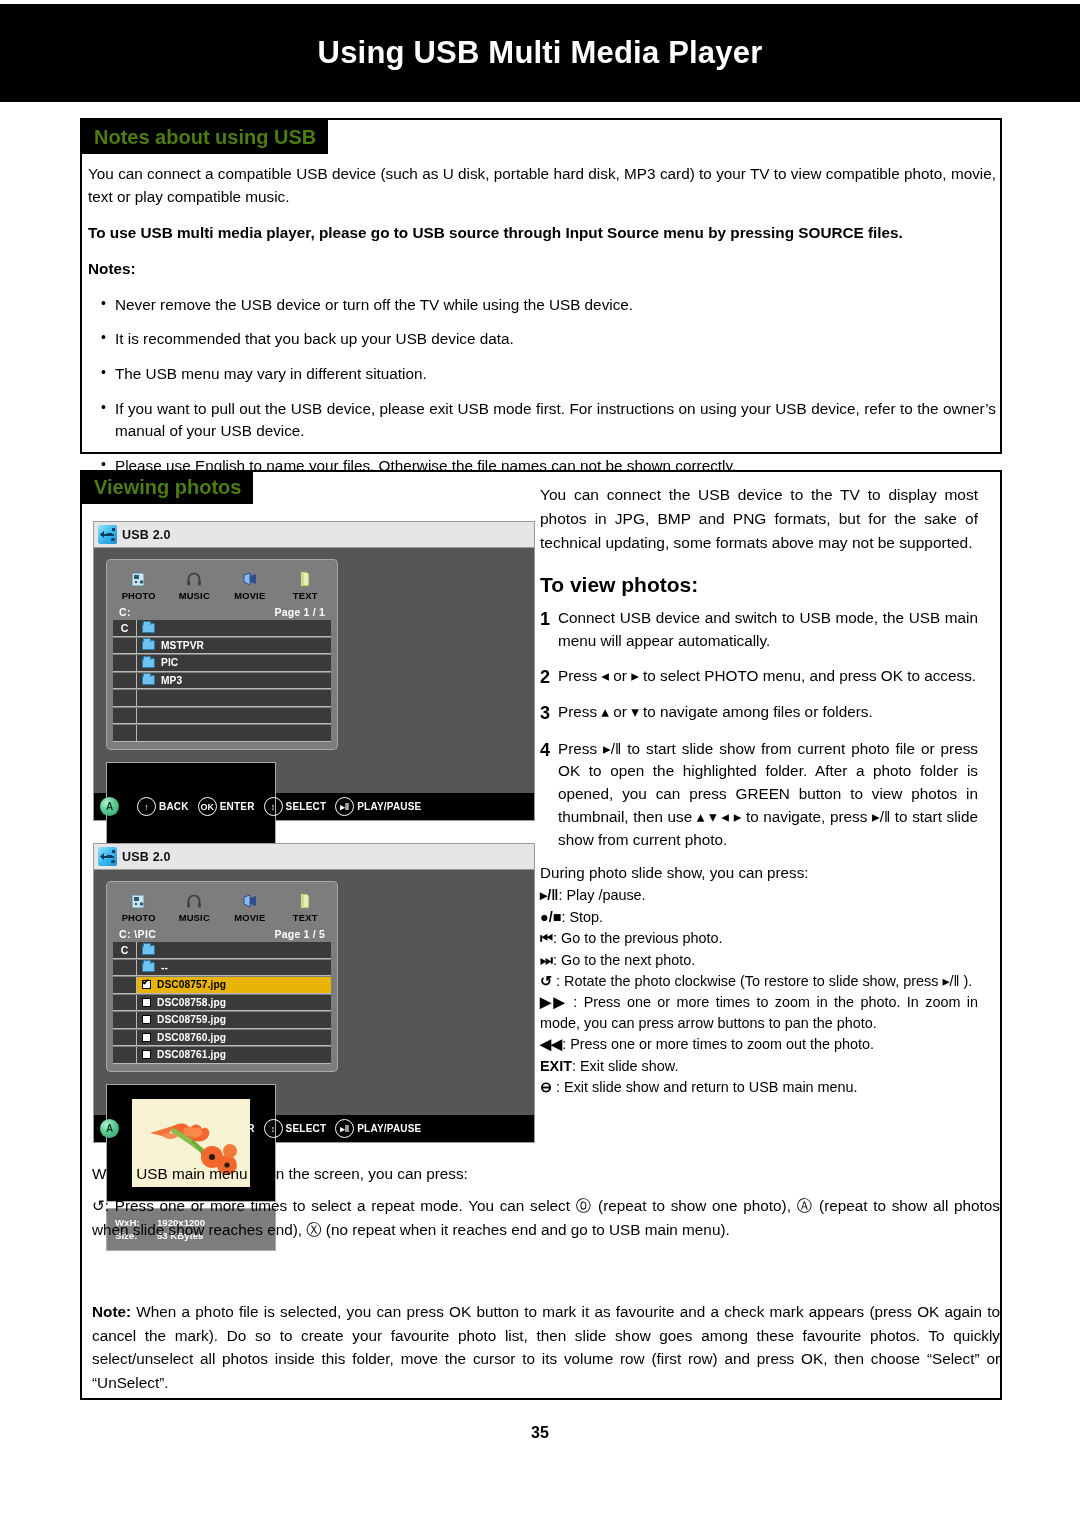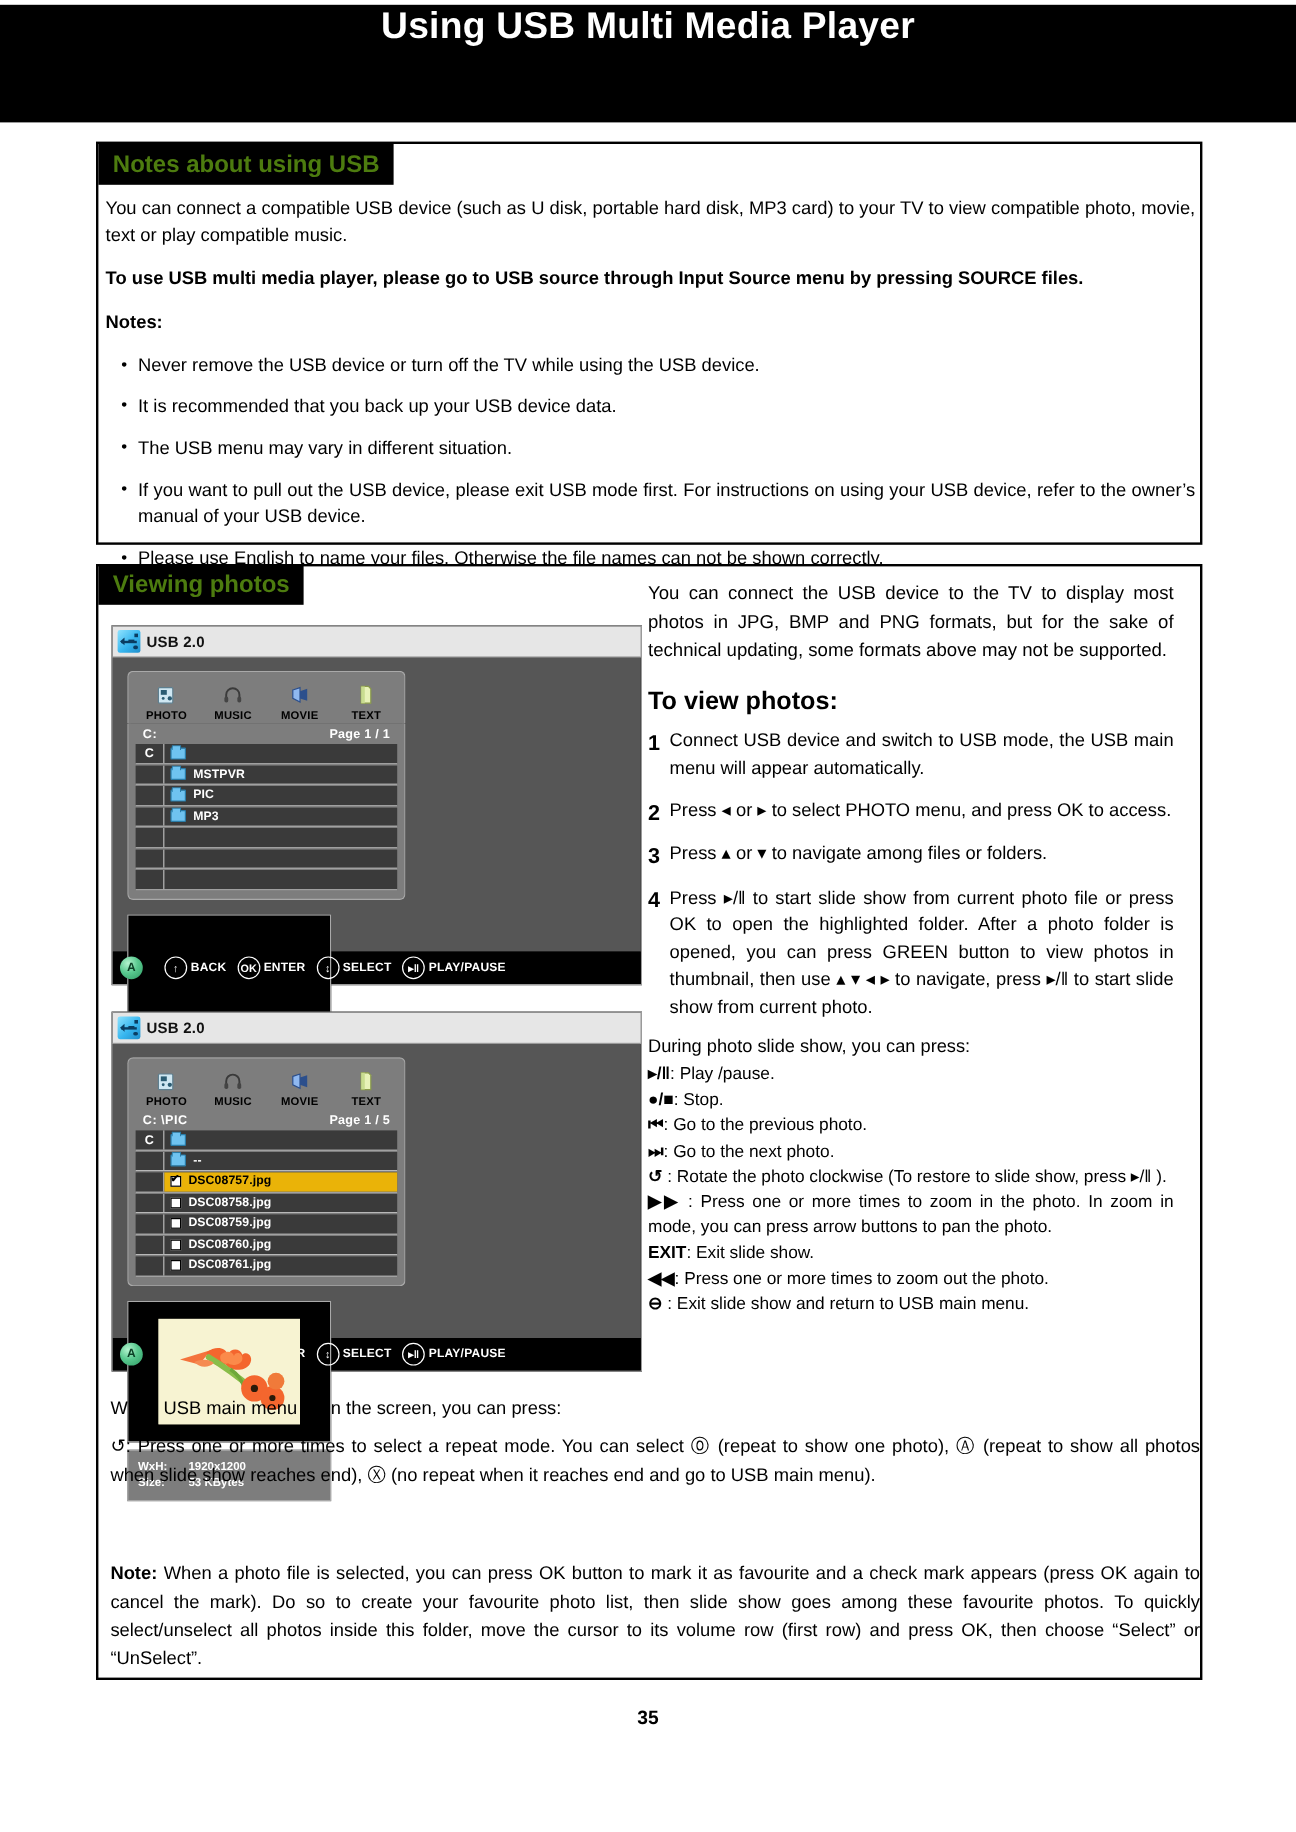--- a/index.html
+++ b/index.html
@@ -10,21 +10,21 @@
     font-family:"Liberation Sans", sans-serif;
     color:#000;
     position:relative;
     overflow:hidden;
   }
 
   
   #page-header{
     position:absolute; left:0; top:4px; width:1080px; height:98px;
     background:#000; color:#fff;
-    display:flex; align-items:flex-start; justify-content:center;
+    display:flex; align-items:center; justify-content:center;
   }
   #page-header .title{
     font-size:31px; font-weight:bold; letter-spacing:.2px;
     font-family:"Liberation Sans", sans-serif;
   }
 
   
   .panel{
     position:absolute; border:2px solid #000; background:#fff;
   }
@@ -590,22 +590,22 @@
 
   <div class="during">During photo slide show, you can press:</div>
 
   <ul class="keylist">
     <li><span class="k">▸/‖</span><span>:  Play /pause.</span></li>
     <li><span class="k">●/■</span><span>:  Stop.</span></li>
     <li><span class="k">⏮</span><span>:  Go to the previous photo.</span></li>
     <li><span class="k">⏭</span><span>:  Go to the next photo.</span></li>
     <li><span class="k">↺</span><span> : Rotate the photo clockwise (To restore to slide show, press ▸/‖ ).</span></li>
     <li><span class="k">▶▶</span><span> : Press one or more times to zoom in the photo.  In zoom in mode, you can press arrow buttons to pan the photo.</span></li>
+    <li><span class="k">◀◀</span><span>:  Press one or more times to zoom out the photo.</span></li>
     <li><span class="k">EXIT</span><span>: Exit slide show.</span></li>
-    <li><span class="k">◀◀</span><span>:  Press one or more times to zoom out the photo.</span></li>
     <li><span class="k">⊖</span><span> : Exit slide show and return to USB main menu.</span></li>
   </ul>
 </div>
 
 <div id="bottom-text">
   <p>When USB main menu is on the screen, you can press:</p>
   <p><span>↺: Press one or more times to select a repeat mode. You can select </span><span>⓪</span><span> (repeat to show one photo), </span><span>Ⓐ</span><span> (repeat to show all photos when slide show reaches end), </span><span>Ⓧ</span><span> (no repeat when it reaches end and go to USB main menu).</span></p>
 </div>
 
 <div id="note-text">

